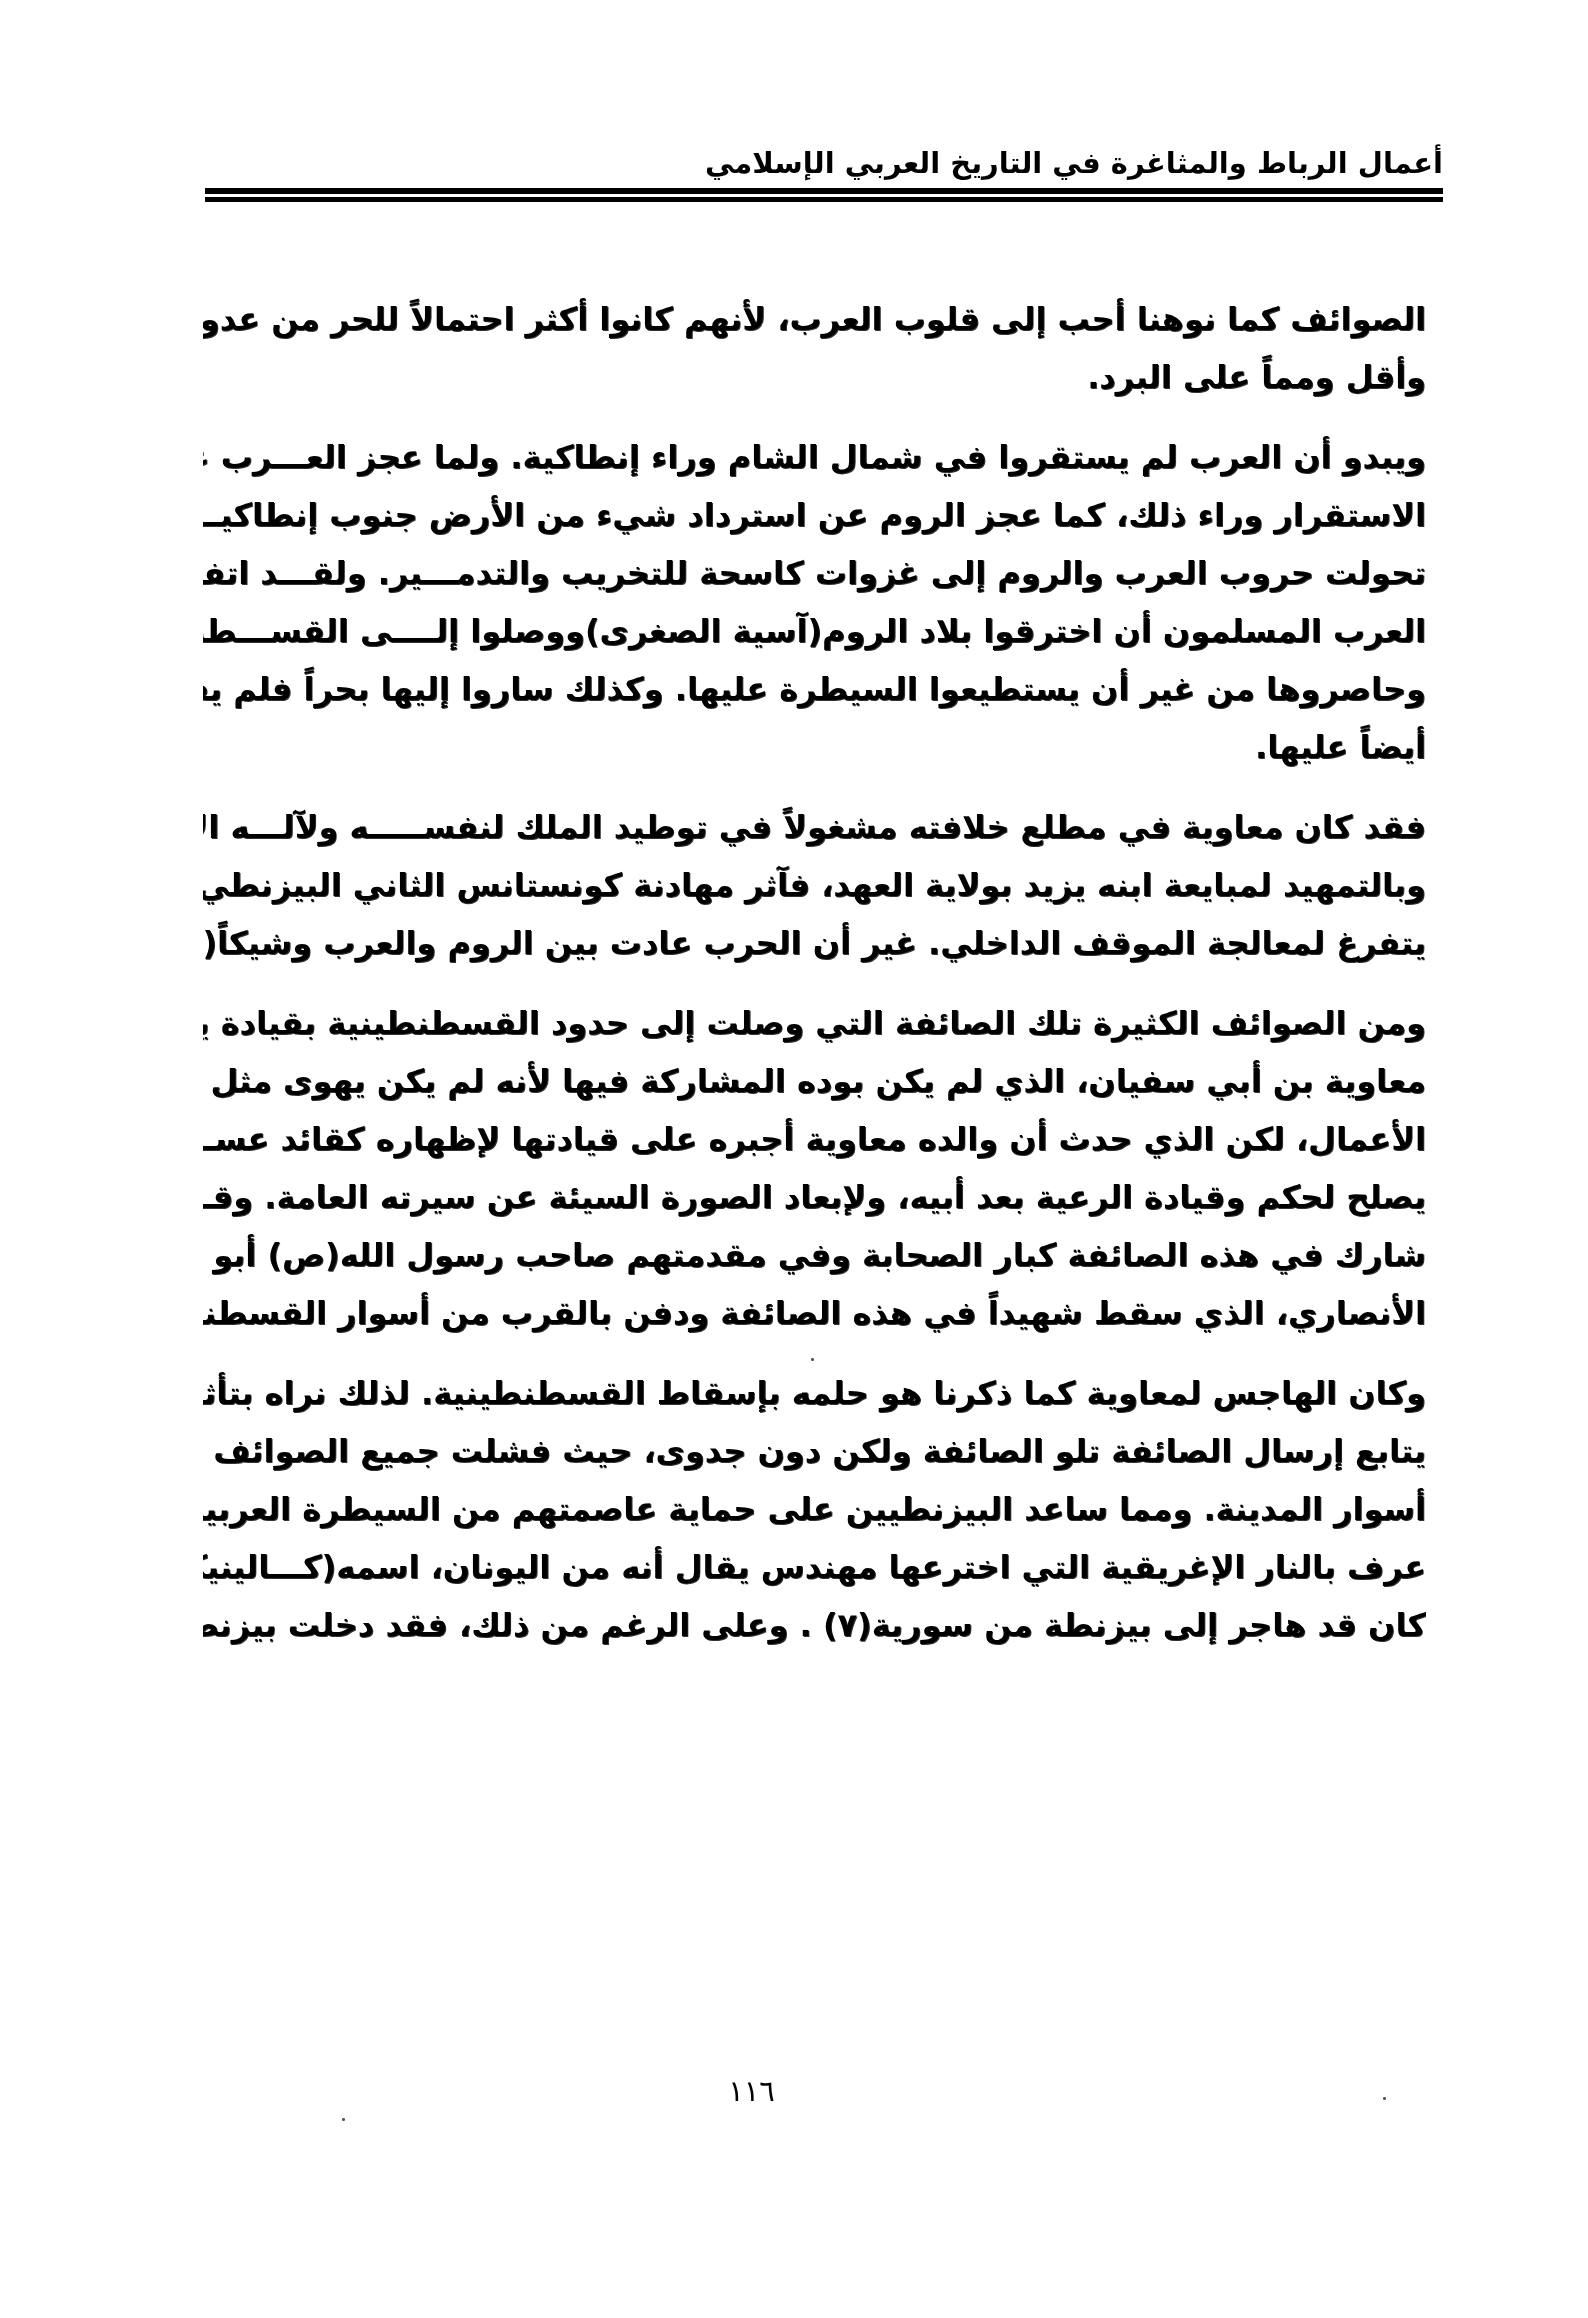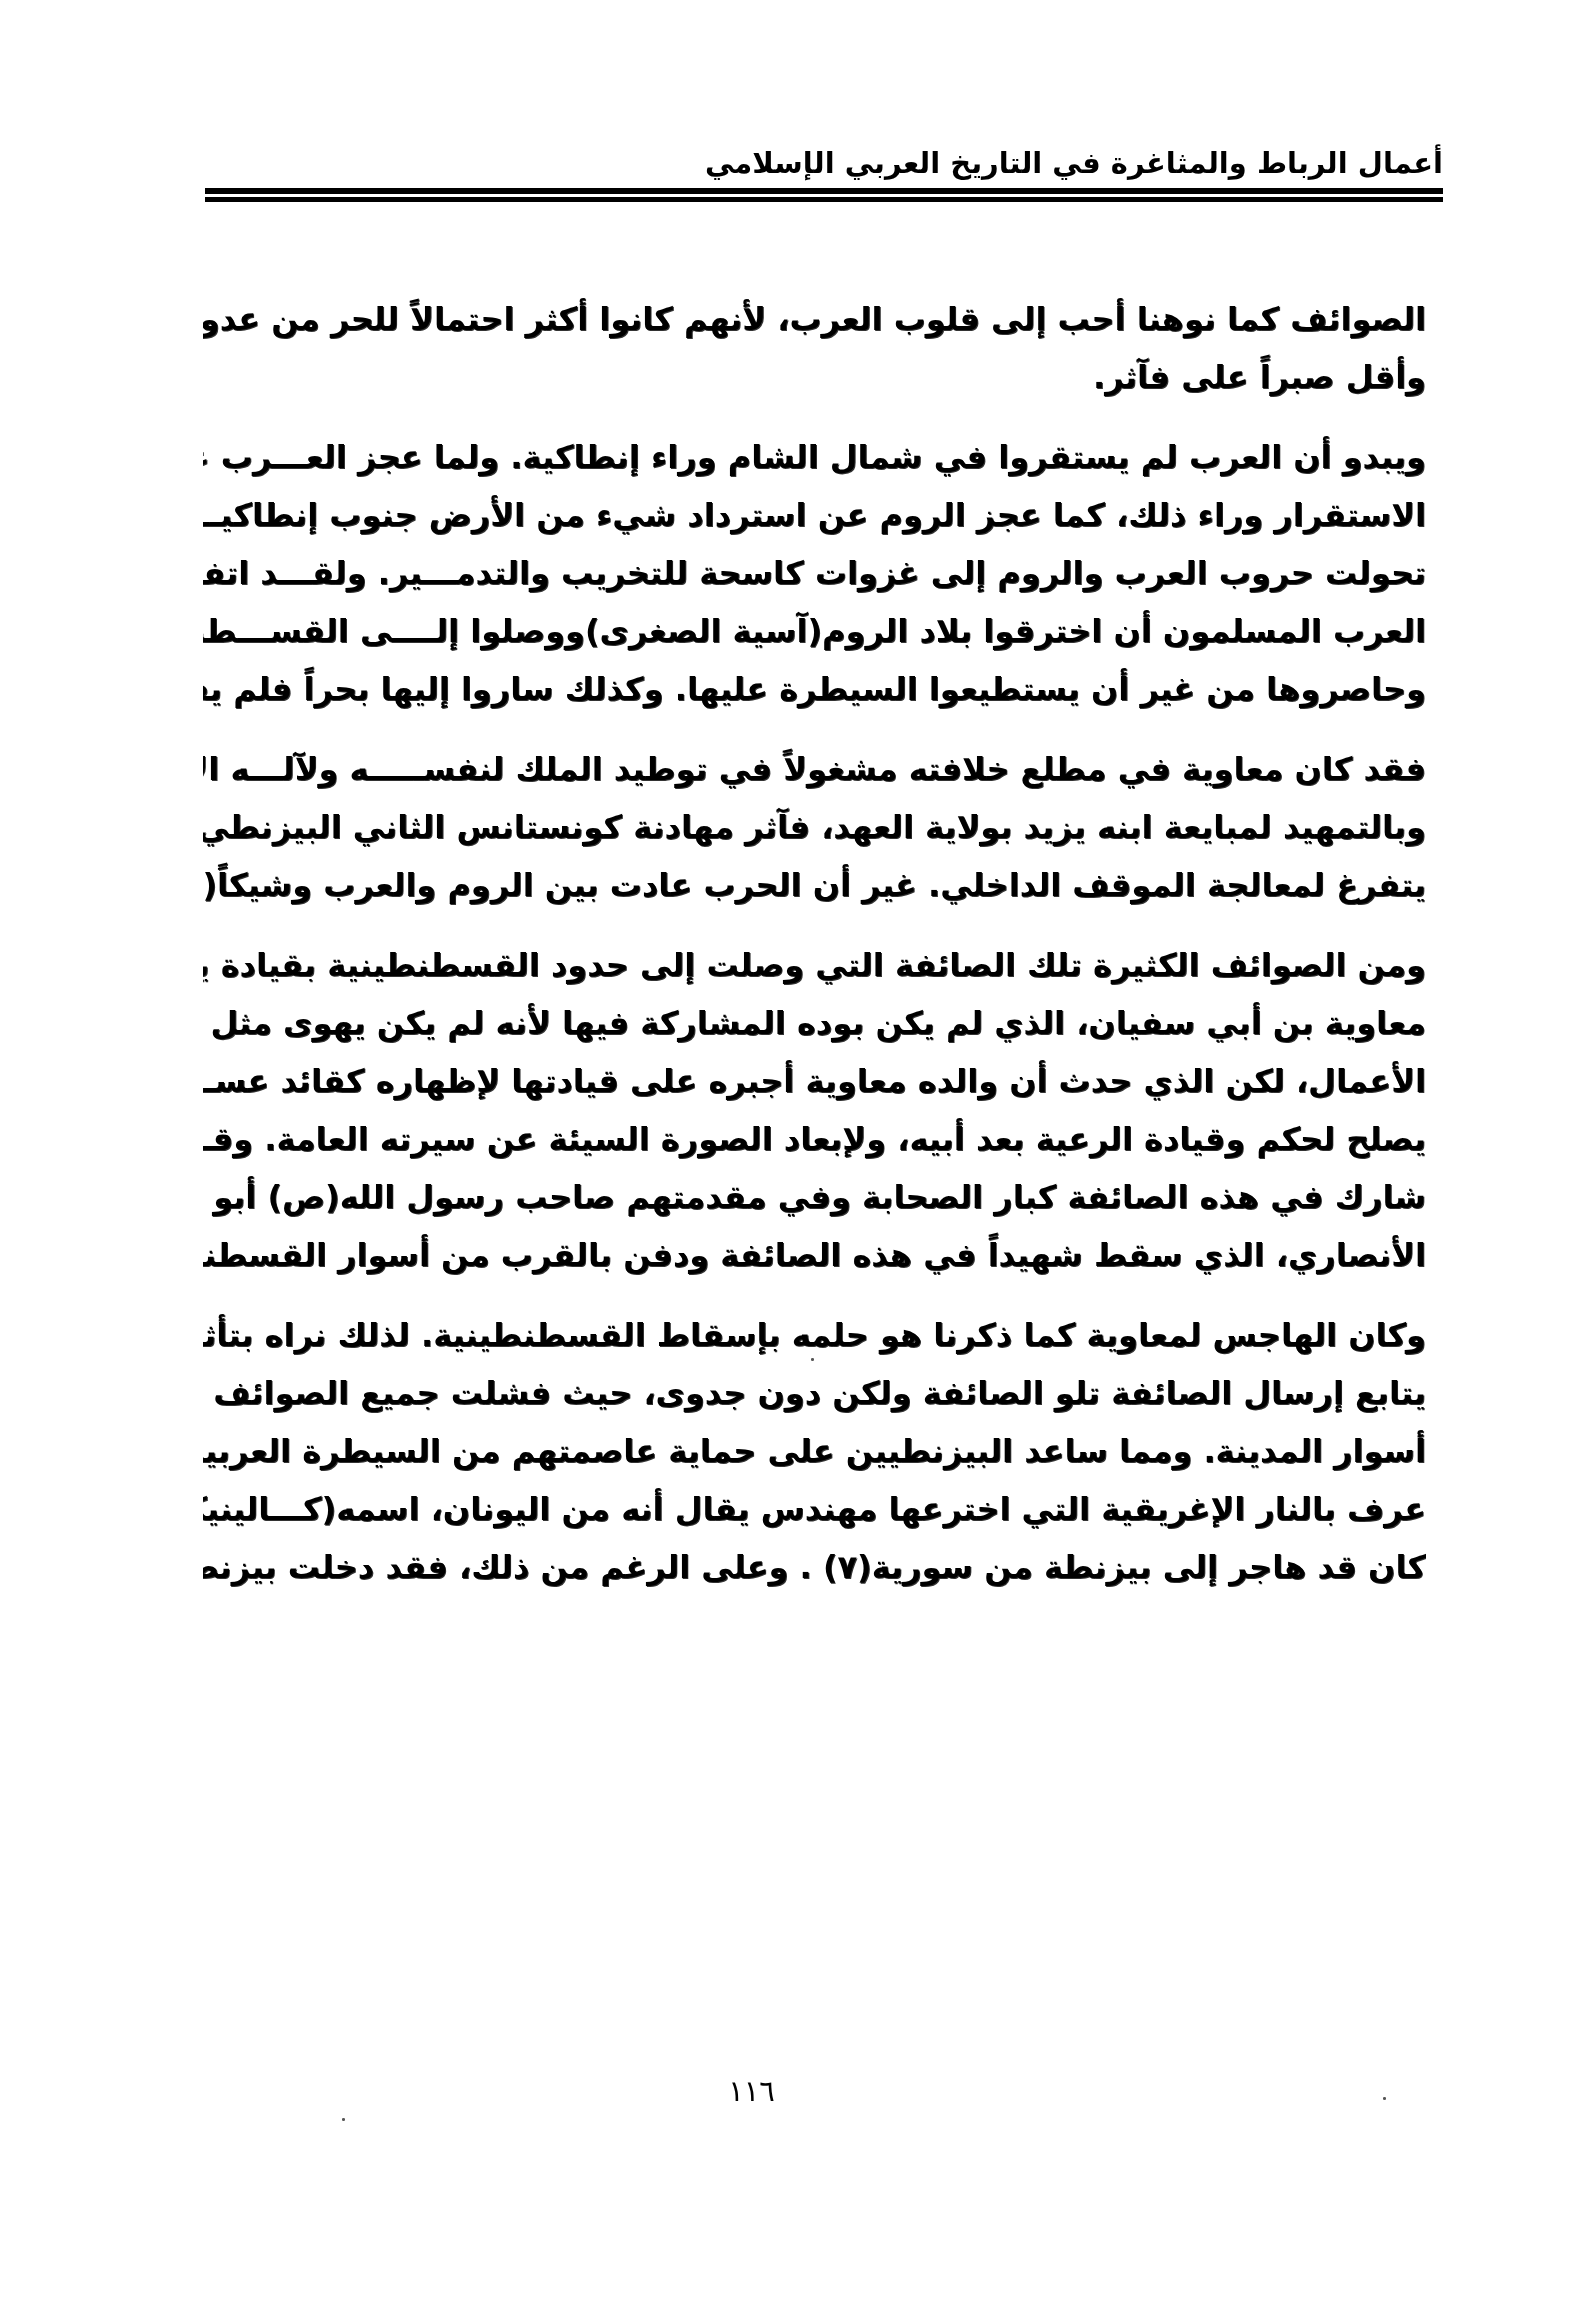--- a/index.html
+++ b/index.html
@@ -108,29 +108,30 @@
 
   <div class="header-rule">
     <div class="thick"></div>
     <div class="thin"></div>
   </div>
 
   <div class="body-text">
 
     <div class="para">
       <span class="line">الصوائف كما نوهنا أحب إلى قلوب العرب، لأنهم كانوا أكثر احتمالاً للحر من عدوهم</span>
-      <span class="line last">وأقل صبراً على فآثر.</span>
+      <span class="line last">وأقل ومماً على البرد.</span>
     </div>
 
     <div class="para">
       <span class="line">ويبدو أن العرب لم يستقروا في شمال الشام وراء إنطاكية. ولما عجز العـــرب عــن</span>
       <span class="line">الاستقرار وراء ذلك، كما عجز الروم عن استرداد شيء من الأرض جنوب إنطاكيـــة،</span>
       <span class="line">تحولت حروب العرب والروم إلى غزوات كاسحة للتخريب والتدمـــير. ولقـــد اتفـــق</span>
       <span class="line">العرب المسلمون أن اخترقوا بلاد الروم(آسية الصغرى)ووصلوا إلــــى القســـطنطينية</span>
       <span class="line">وحاصروها من غير أن يستطيعوا السيطرة عليها. وكذلك ساروا إليها بحراً فلم يقدروا</span>
+      <span class="line last">أيضاً عليها.</span>
     </div>
 
     <div class="para">
       <span class="line">فقد كان معاوية في مطلع خلافته مشغولاً في توطيد الملك لنفســـــه ولآلـــه الأمويـــن</span>
       <span class="line">وبالتمهيد لمبايعة ابنه يزيد بولاية العهد، فآثر مهادنة كونستانس الثاني البيزنطي لكــــي</span>
       <span class="line last">يتفرغ لمعالجة الموقف الداخلي. غير أن الحرب عادت بين الروم والعرب وشيكاً(٥).</span>
     </div>
 
     <div class="para">
       <span class="line">ومن الصوائف الكثيرة تلك الصائفة التي وصلت إلى حدود القسطنطينية بقيادة يزيد بن</span>

